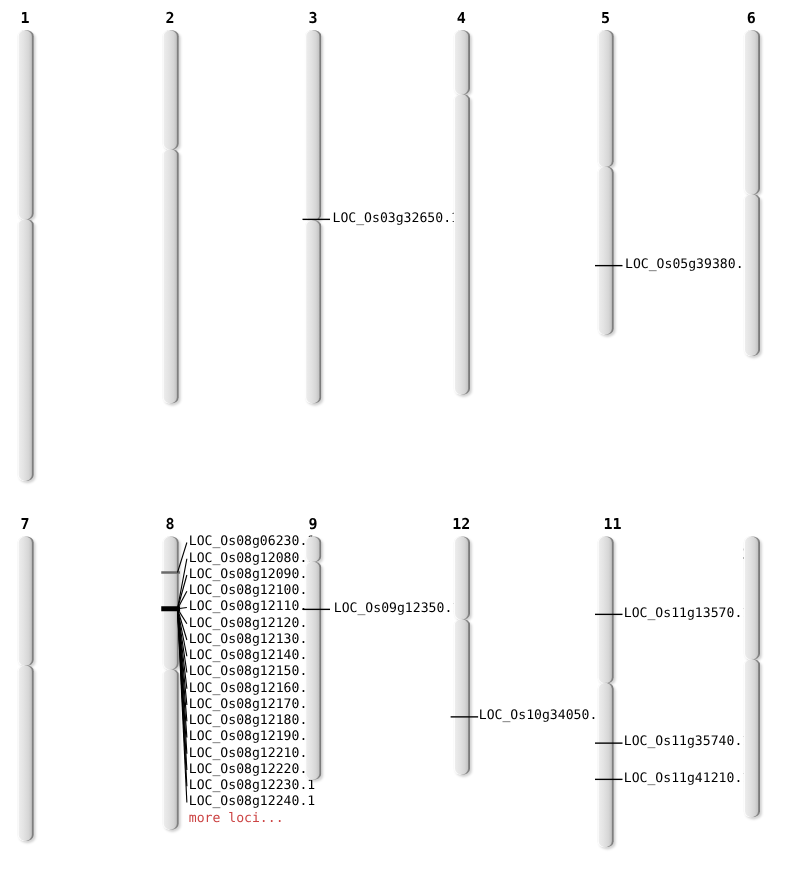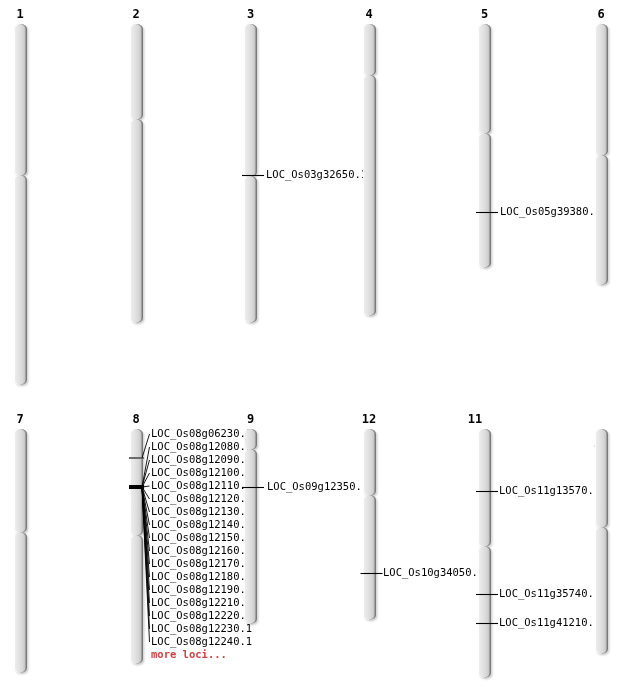--- a/index.html
+++ b/index.html
@@ -69,30 +69,30 @@
     <div class="locus-label" style="left: 151px; top: 525px;">LOC_Os08g12140.1</div>
     <div class="locus-label" style="left: 151px; top: 538px;">LOC_Os08g12150.1</div>
     <div class="locus-label" style="left: 151px; top: 551px;">LOC_Os08g12160.1</div>
     <div class="locus-label" style="left: 151px; top: 564px;">LOC_Os08g12170.1</div>
     <div class="locus-label" style="left: 151px; top: 577px;">LOC_Os08g12180.1</div>
     <div class="locus-label" style="left: 151px; top: 590px;">LOC_Os08g12190.1</div>
     <div class="locus-label" style="left: 151px; top: 603px;">LOC_Os08g12210.1</div>
     <div class="locus-label" style="left: 151px; top: 616px;">LOC_Os08g12220.1</div>
     <div class="locus-label" style="left: 151px; top: 629px;">LOC_Os08g12230.1</div>
     <div class="locus-label" style="left: 151px; top: 642px;">LOC_Os08g12240.1</div>
-    <div class="locus-label" style="left: 151px; top: 655px; color: rgb(204, 68, 68); font-weight: bold;">more loci...</div>
+    <div class="locus-label" style="left: 151px; top: 655px; color: rgb(204, 68, 68);">more loci...</div>
     <div class="chrom-num" style="left: 250.5px; top: 412px;">9</div>
     <div class="arm" style="left: 244px; top: 429px; height: 21px;"></div>
     <div class="arm" style="left: 244px; top: 449px; height: 175px;"></div>
     <div class="locus-label" style="left: 267px; top: 487px;">LOC_Os09g12350.1</div>
     <div class="chrom-num" style="left: 369px; top: 412px;">12</div>
     <div class="arm" style="left: 362.5px; top: 429px; height: 67px;"></div>
     <div class="arm" style="left: 362.5px; top: 495px; height: 125px;"></div>
     <div class="locus-label" style="left: 383px; top: 573px;">LOC_Os10g34050.1</div>
-    <div class="chrom-num" style="left: 475px; top: 412px;">11</div>
+    <div class="chrom-num" style="left: 490px; top: 412px;">11</div>
     <div class="arm" style="left: 478px; top: 429px; height: 118px;"></div>
     <div class="arm" style="left: 478px; top: 546px; height: 132px;"></div>
     <div class="locus-label" style="left: 499px; top: 491px;">LOC_Os11g13570.1</div>
     <div class="locus-label" style="left: 499px; top: 594px;">LOC_Os11g35740.1</div>
     <div class="locus-label" style="left: 499px; top: 623px;">LOC_Os11g41210.1</div>
     <div class="chrom-num" style="left: 601px; top: 436px;">12</div>
     <div class="arm" style="left: 594.5px; top: 429px; height: 99px;"></div>
     <div class="arm" style="left: 594.5px; top: 527px; height: 127px;"></div>
     <svg width="634" height="700" class="overlay">
       <line x1="242" y1="175.5" x2="264" y2="175.5" stroke="#000000" stroke-width="1.1"></line>

